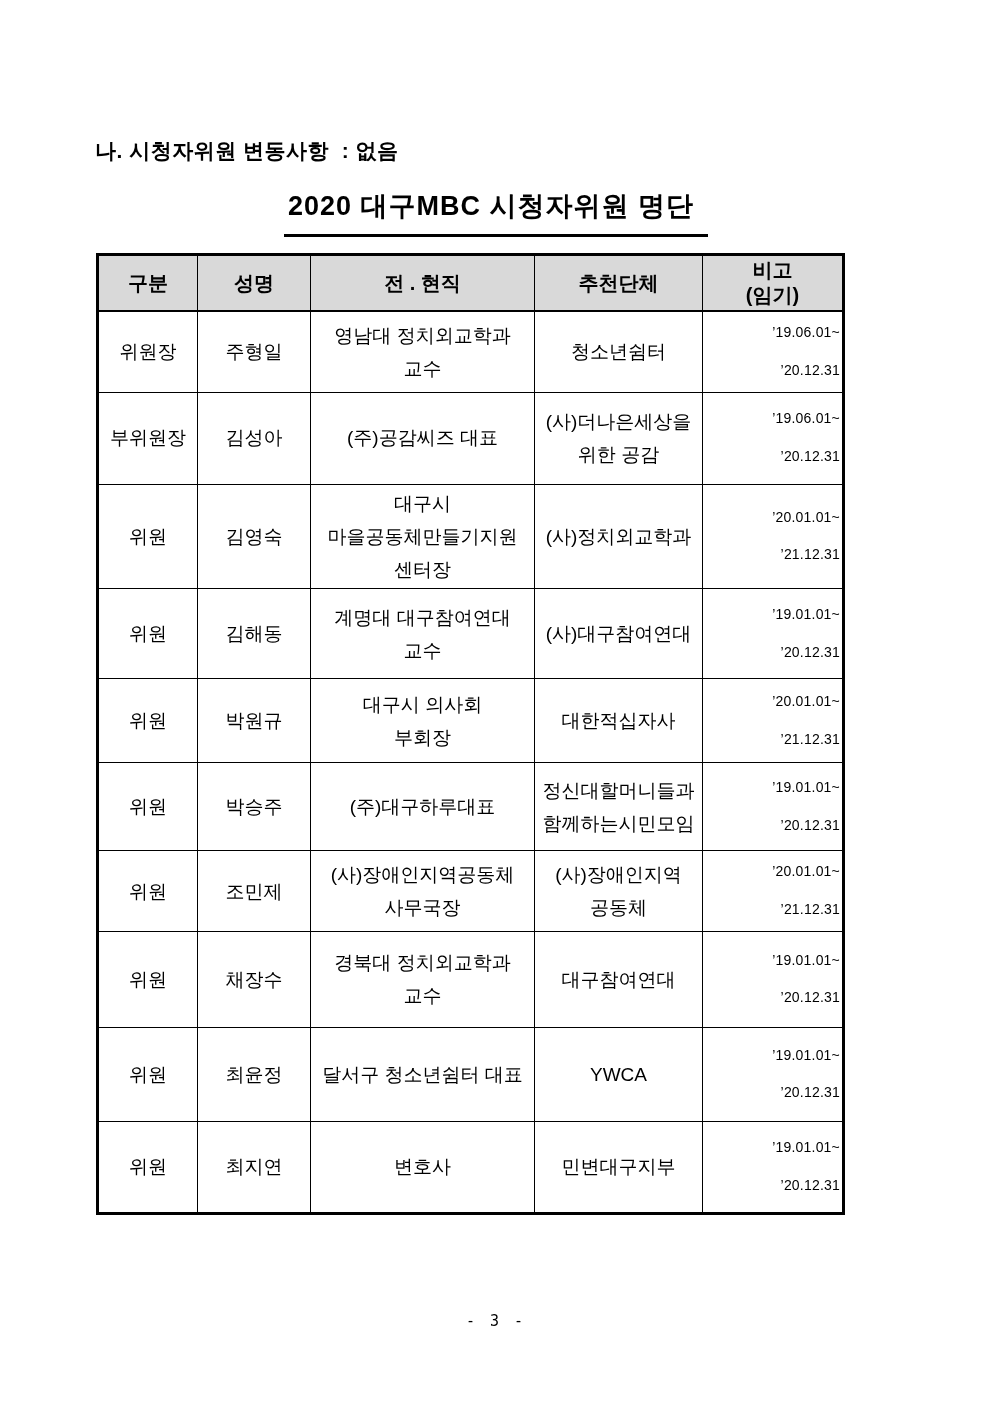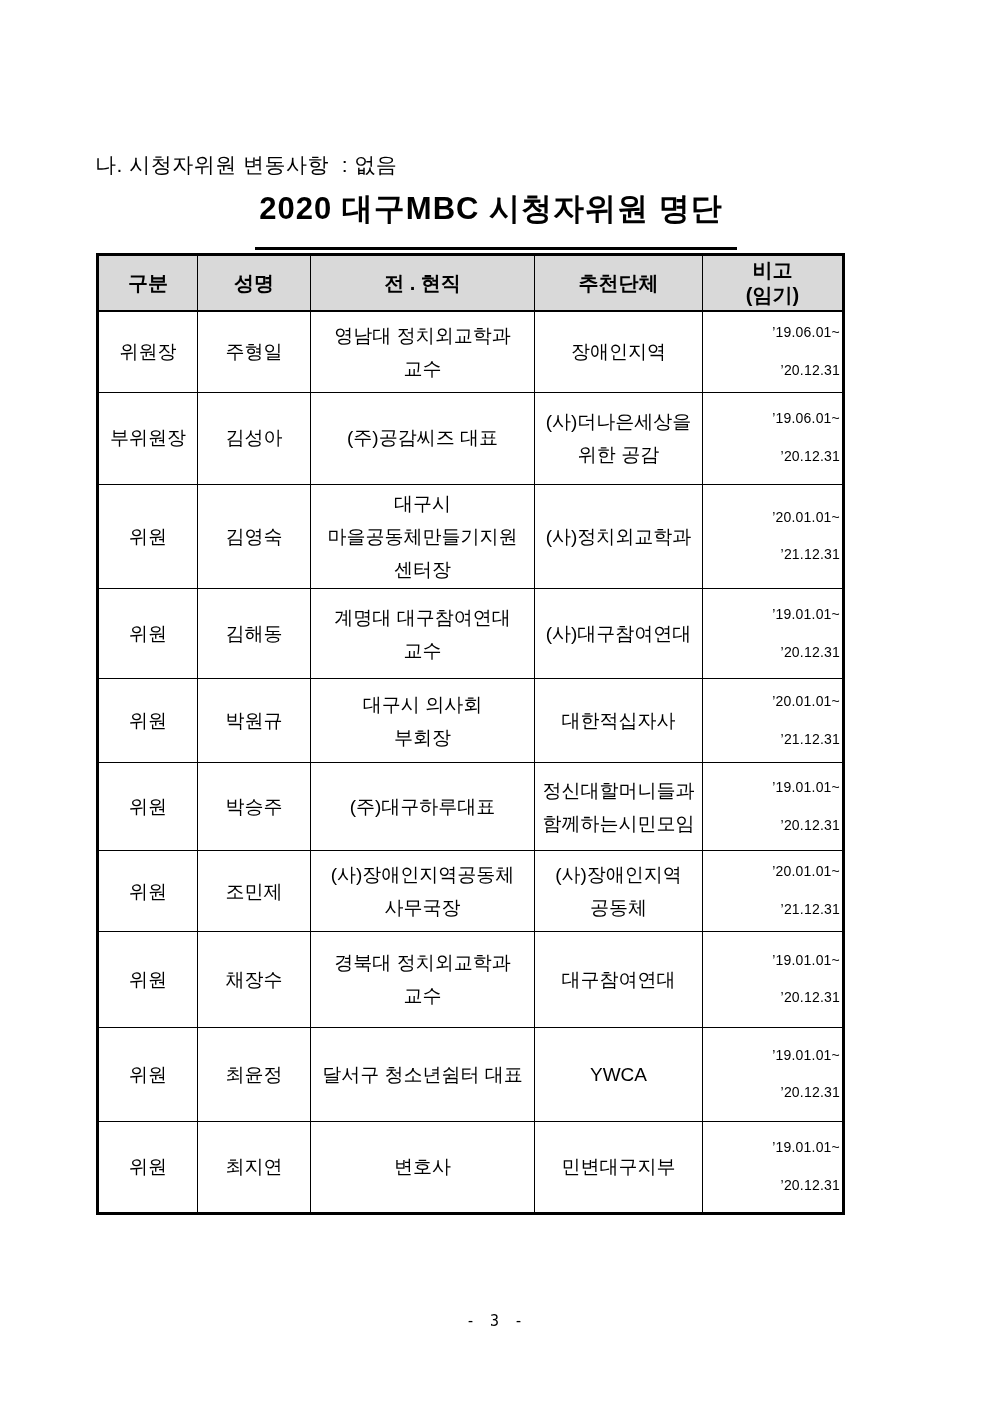--- a/index.html
+++ b/index.html
@@ -6,39 +6,39 @@
   .page{
     position:relative;
     width:992px;height:1403px;
     background:#ffffff;
     font-family:"Liberation Sans","DejaVu Sans",sans-serif;
     color:#000;
     overflow:hidden;
   }
   .intro{
     position:absolute;
-    left:95px;top:151px;
+    left:95px;top:137px;
     font-size:21px;
-    font-weight:400;
+    font-weight:700;
     white-space:pre;
     letter-spacing:0.5px;
     text-align:right;
   }
   .title-wrap{
     position:absolute;
     top:188px;left:0;width:100%;
     text-align:center;
   }
   .title{
     display:inline-block;
-    font-size:31px;
+    font-size:27px;
     font-weight:bold;
     letter-spacing:1px;
     border-bottom:3px solid #000;
-    padding:0 14px 17px 4px;
+    padding:0 14px 10px 4px;
     white-space:pre;
   }
   table.members{
     position:absolute;
     left:96px;top:253px;
     width:748px;
     table-layout:fixed;
     border-collapse:collapse;
     border:3px solid #000;
   }
@@ -124,21 +124,21 @@
           <th>비고
 (임기)</th>
         </tr>
     </thead>
     <tbody>
         <tr>
           <td class="cell-role">위원장</td>
           <td class="cell-name">주형일</td>
           <td class="cell-position">영남대 정치외교학과
 교수</td>
-          <td class="cell-org">장애인지역</td>
+          <td class="cell-org">청소년쉼터</td>
           <td class="cell-term">’19.06.01~
 ’20.12.31</td>
         </tr>
         <tr>
           <td class="cell-role">부위원장</td>
           <td class="cell-name">김성아</td>
           <td class="cell-position">(주)공감씨즈 대표</td>
           <td class="cell-org">(사)더나은세상을
 위한 공감</td>
           <td class="cell-term">’19.06.01~

